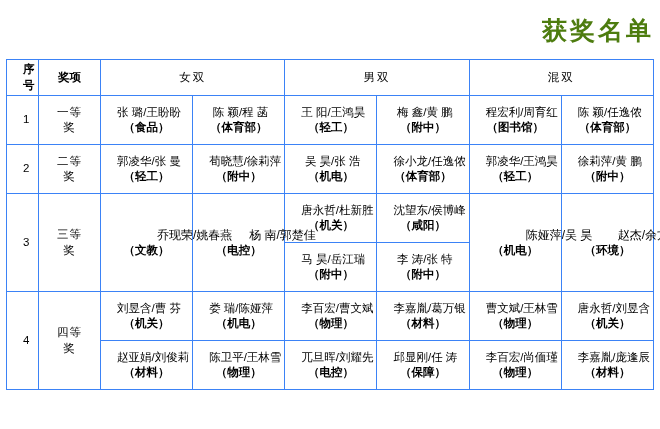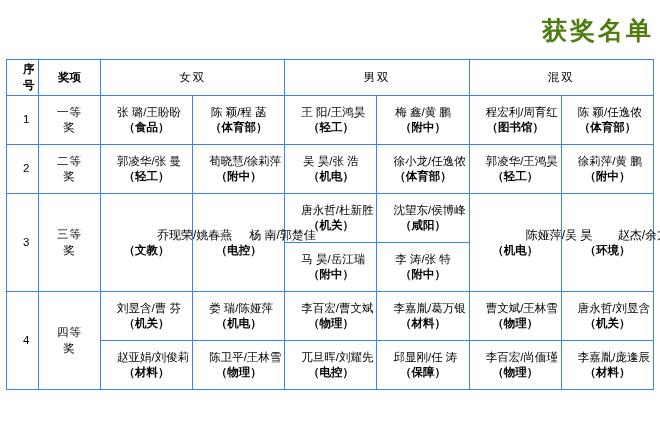--- a/index.html
+++ b/index.html
@@ -52,21 +52,21 @@
     font-family: "Liberation Serif", serif;
   }
   .hdr-big {
     font-weight: normal;
     font-size: 17px;
     font-family: "Liberation Serif", serif;
     letter-spacing: 2px;
   }
   .col-no { width: 32px; }
   .col-prize { width: 62px; }
-  .cell-name { white-space: nowrap; }
+  .cell-name { white-space: nowrap; text-align: right; }
   .cell-unit { white-space: nowrap; font-weight: bold; }
   .prize {
     font-size: 12.5px;
     font-weight: normal;
     letter-spacing: 1px;
   }
   .num { font-size: 12.5px; }
   .big-name {
     font-size: 12px;
     margin-left: 40px;

